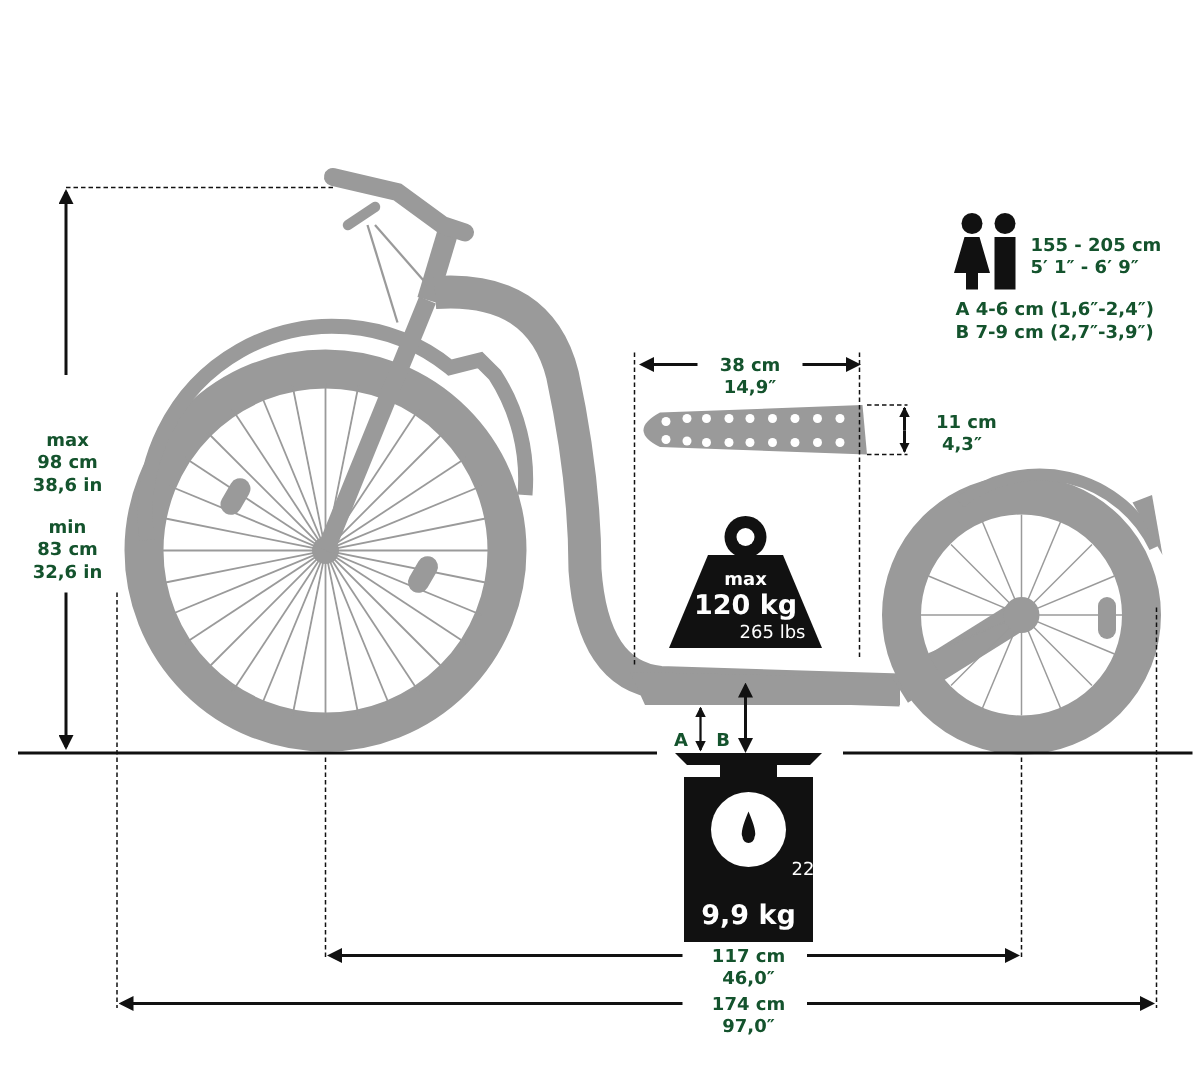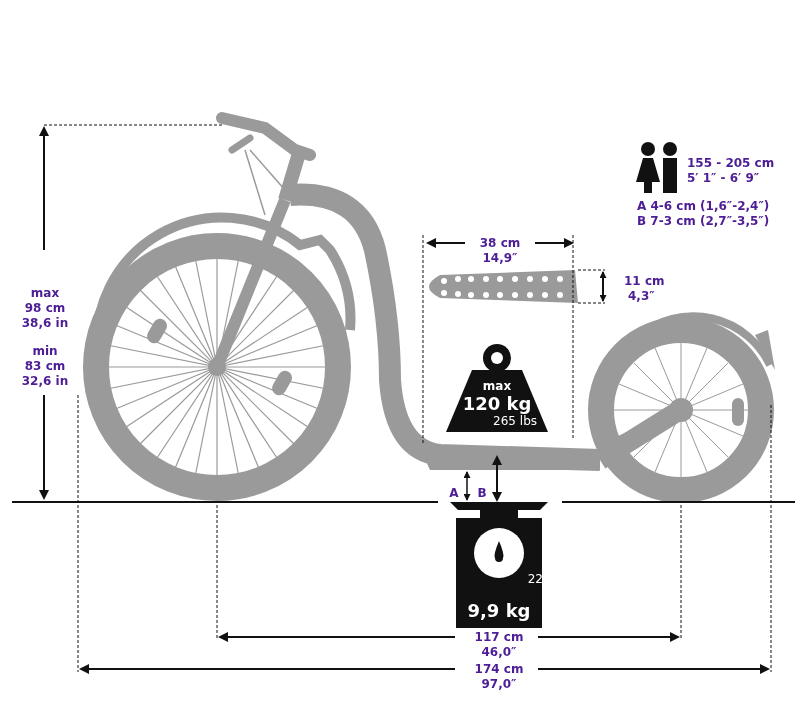--- a/index.html
+++ b/index.html
@@ -1,20 +1,20 @@
 <!DOCTYPE html>
 <html><head>
   <meta charset="utf-8">
   <style>
     html, body { margin: 0; padding: 0; background: #ffffff; }
     body { width: 800px; height: 716px; position: relative; overflow: hidden;
            font-family: "DejaVu Sans", sans-serif; color: #111; }
     #stage { position: absolute; left: 0; top: 0; width: 800px; height: 716px; }
     .lbl { position: absolute; font-weight: bold; font-size: 12px; line-height: 15px;
-           text-align: center; color: #4c1d95; white-space: nowrap; }
+           text-align: center; color: #14532d; white-space: nowrap; }
     .lbl.left { text-align: left; }
     .lbl.white { color: #fff; }
     .lbl.light { font-weight: normal; text-align: right; }
     .big { font-size: 18px; line-height: 20px; }
   </style>
 </head>
 <body>
 
 <div id="stage">
   <svg width="800" height="716" viewBox="0 0 800 716" xmlns="http://www.w3.org/2000/svg" style="position:absolute;left:0;top:0">
@@ -180,21 +180,21 @@
     <div class="lbl" style="left:12px;top:374px;width:66px">32,6 in</div>
   </div>
 
   <div>
     <div class="lbl left" style="left:687px;top:156px">155 - 205 cm</div>
     <div class="lbl left" style="left:687px;top:171px">5′ 1″ - 6′ 9″</div>
   </div>
 
   <div>
     <div class="lbl left" style="left:637px;top:199px">A 4-6 cm (1,6″-2,4″)</div>
-    <div class="lbl left" style="left:637px;top:214px">B 7-3 cm (2,7″-3,5″)</div>
+    <div class="lbl left" style="left:637px;top:214px">B 7-9 cm (2,7″-3,9″)</div>
   </div>
 
   <div>
     <div class="lbl" style="left:465px;top:236px;width:70px">38 cm</div>
     <div class="lbl" style="left:465px;top:251px;width:70px">14,9″</div>
   </div>
 
   <div>
     <div class="lbl left" style="left:624px;top:274px">11 cm</div>
     <div class="lbl left" style="left:628px;top:289px">4,3″</div>

